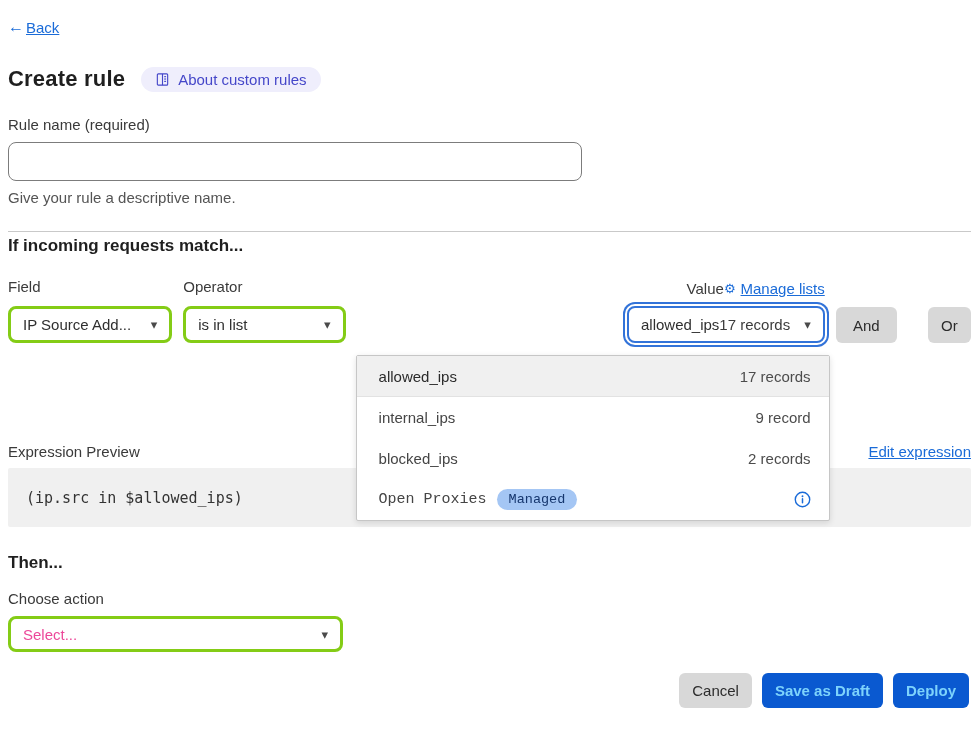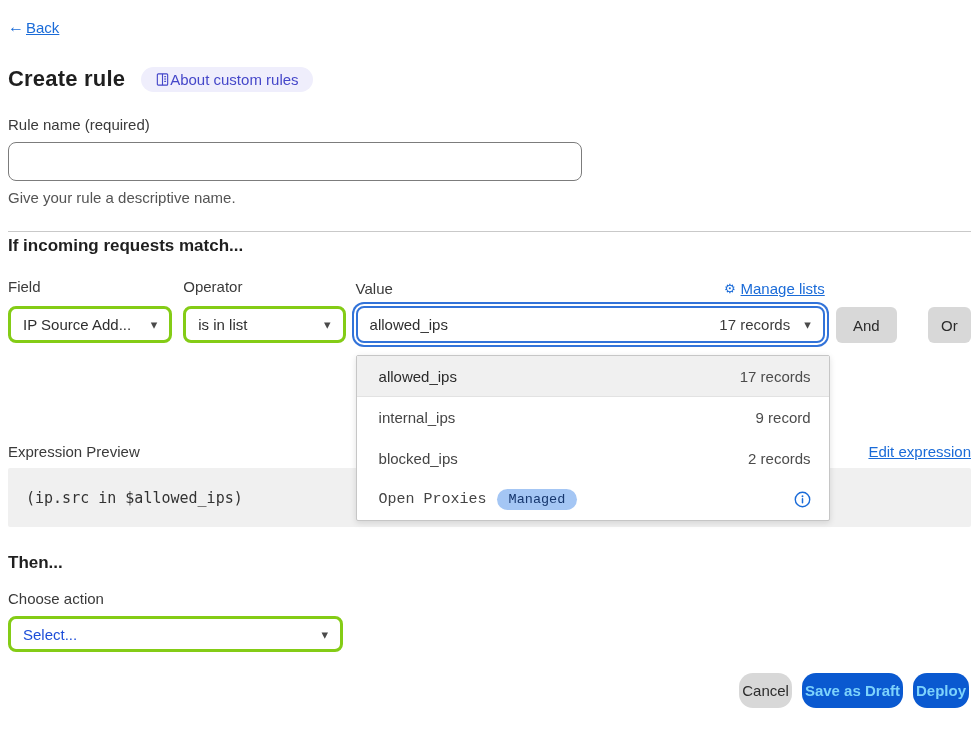--- a/index.html
+++ b/index.html
@@ -23,40 +23,40 @@
   .page{position:relative;width:979px;height:739px;padding:0 8px;}
 
   
   .back{display:inline-flex;align-items:center;margin-top:18px;color:var(--link-blue);cursor:pointer;text-decoration:none;font-size:15px;}
   .back .arrow{margin-right:2px;font-size:16px;}
   .back .back-text{text-decoration:underline;}
 
   
   .title-row{display:flex;align-items:center;gap:16px;margin-top:30px;}
   h1{font-size:22px;font-weight:bold;color:#1f1f1f;letter-spacing:.2px;}
-  .about-badge{display:inline-flex;align-items:center;background:var(--about-badge-bg);color:var(--about-badge-text);padding:4px 14px;border-radius:14px;font-size:15px;cursor:pointer;}
+  .about-badge{display:inline-flex;align-items:center;gap:8px;background:var(--about-badge-bg);color:var(--about-badge-text);padding:4px 14px;border-radius:14px;font-size:15px;cursor:pointer;}
   .about-badge svg{display:block;}
 
   
   .field-label{margin-top:24px;color:#3a3a3a;}
   .rule-name-input{margin-top:9px;width:574px;height:39px;border:1px solid #7c7c7c;border-radius:8px;padding:0 12px;font-size:15px;font-family:inherit;background:#fff;display:block;}
   .helper{margin-top:8px;color:#545454;}
 
   hr.divider{border:none;border-top:1px solid #c9c9c9;margin-top:25px;}
 
   h2{font-size:17px;font-weight:bold;color:#1f1f1f;margin-top:4px;}
 
   
   .condition-row{display:flex;margin-top:22px;align-items:flex-end;}
   .col{display:flex;flex-direction:column;}
   .col-label{color:#3a3a3a;margin-bottom:11px;}
   .col-label-row{display:flex;justify-content:space-between;align-items:center;margin-bottom:9px;color:#3a3a3a;}
   .field-col{width:167px;margin-right:11px;}
   .operator-col{width:165px;margin-right:10px;}
-  .value-col{width:477px;position:relative;margin-right:11px;}
+  .value-col{width:477px;position:relative;margin-right:11px;align-items:flex-end;}
   .select{height:37px;border:3px solid #84cc16;border-radius:8px;background:#fff;display:flex;align-items:center;justify-content:space-between;padding:0 12px;cursor:pointer;color:#2f2f2f;}
   .chevron{color:#4a4a4a;font-size:13px;line-height:1;}
   .value-select{border:2px solid var(--focus-ring-blue);box-shadow:0 0 0 2px #fff,0 0 0 4px var(--focus-ring-blue);}
   .value-right{display:flex;align-items:center;gap:14px;}
   .records-count{color:#3c3c3c;}
   .manage-lists{display:inline-flex;align-items:center;gap:5px;color:var(--link-blue);cursor:pointer;}
   .manage-lists .gear{font-size:13px;text-decoration:none;}
   .manage-lists .lbl{text-decoration:underline;}
   .andor{height:36px;border:none;border-radius:6px;background:var(--neutral-button-bg);color:#2c2c2c;font-size:15px;font-family:inherit;cursor:pointer;}
   .and-btn{width:62px;margin-right:31px;}
@@ -75,25 +75,25 @@
   .expr-header{display:flex;justify-content:space-between;align-items:flex-end;margin-top:100px;}
   .expr-label{color:#3a3a3a;}
   .edit-link{color:var(--link-blue);text-decoration:underline;cursor:pointer;}
   .expr-box{margin-top:8px;height:59px;background:var(--code-box-bg);display:flex;align-items:center;padding-left:18px;border-radius:2px;}
   .expr-box code{font-family:"DejaVu Sans Mono","Liberation Mono",monospace;font-size:15px;color:#333;}
 
   
   .then-heading{margin-top:26px;}
   .action-label{margin-top:17px;color:#3a3a3a;}
   .action-select{margin-top:9px;width:335px;height:36px;}
-  .action-select .placeholder{color:#1d4ed8;}
+  .action-select .placeholder{color:#ec4899;}
 
   
   .footer{display:flex;justify-content:flex-end;align-items:center;margin-top:21px;gap:10px;padding-right:2px;}
-  .btn{height:35px;border:none;border-radius:14px;font-size:15px;font-family:inherit;padding:0 3px;cursor:pointer;text-align:right;}
+  .btn{height:35px;border:none;border-radius:6px;font-size:15px;font-family:inherit;padding:0 13px;cursor:pointer;text-align:right;}
   .btn.gray{background:var(--neutral-button-bg);color:#2c2c2c;}
   .btn.blue{background:var(--primary-button-blue);color:#7dd3fc;font-weight:bold;}
 </style>
 </head>
 <body>
 
 <div class="page">
 
   <a class="back">
     <span class="arrow">←</span>

